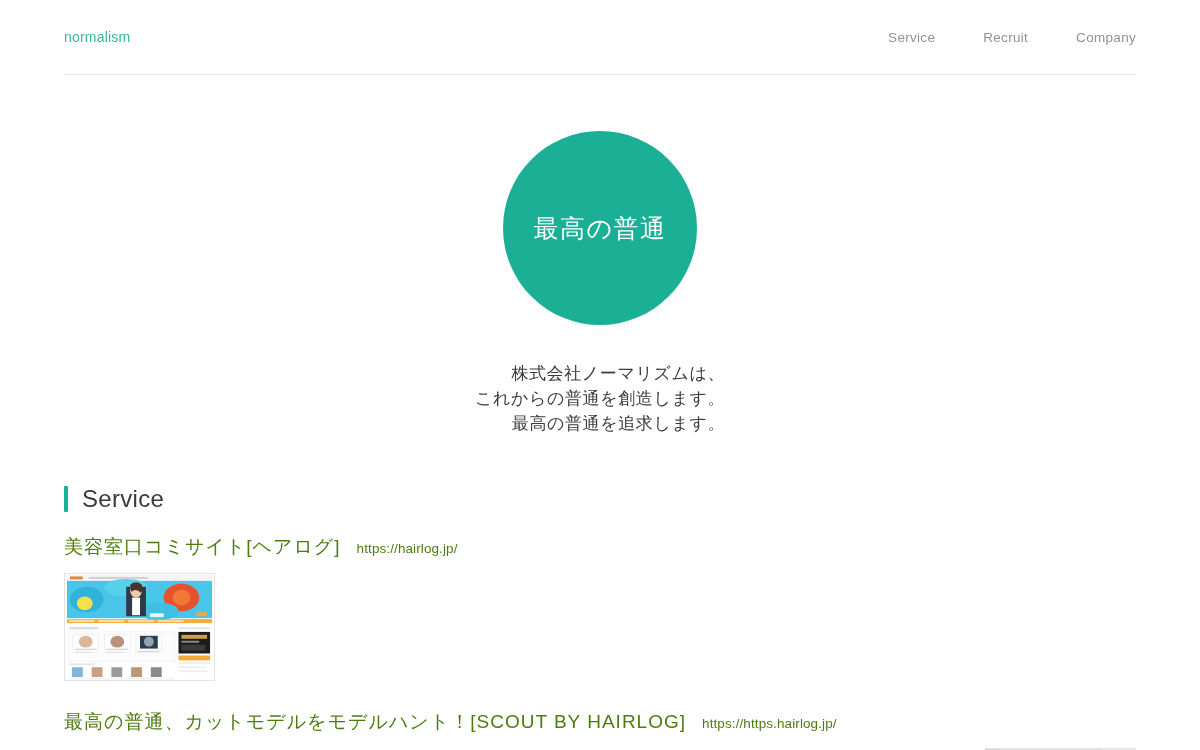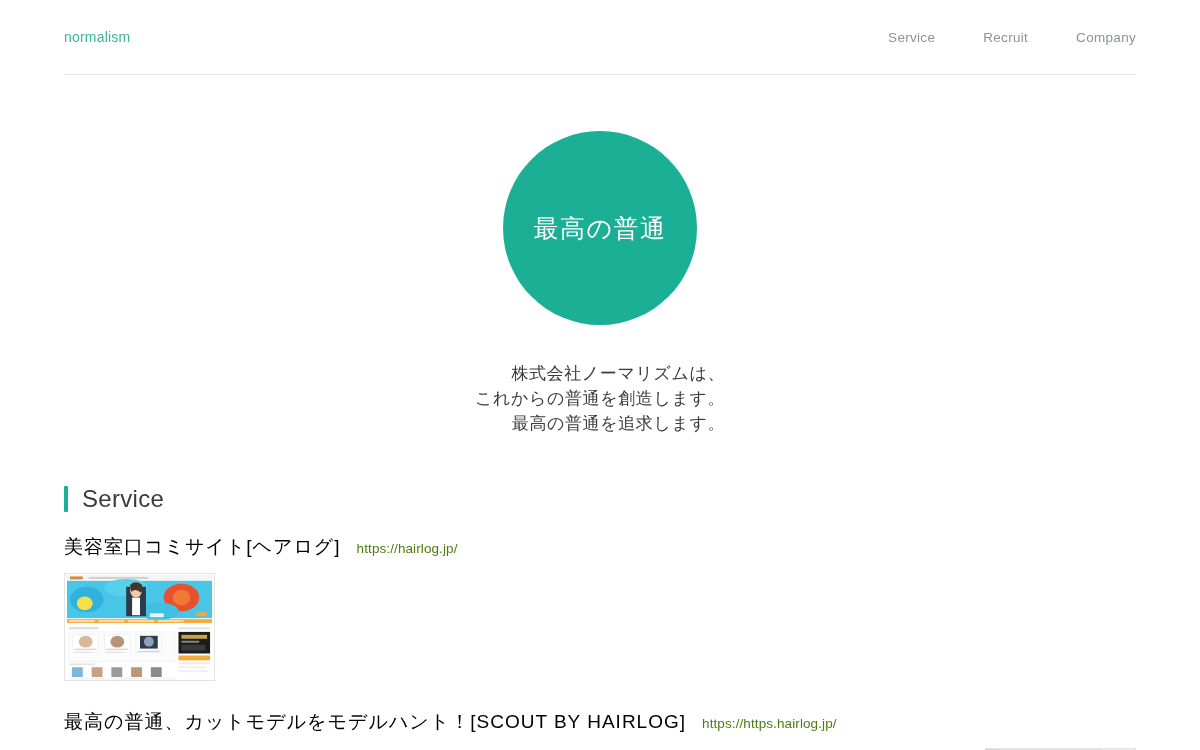--- a/index.html
+++ b/index.html
@@ -132,21 +132,21 @@
 
   .service-title-row {
     display: flex;
     align-items: baseline;
     flex-wrap: nowrap;
     margin-bottom: 14px;
   }
   .service-title {
     font-size: 19px;
     font-weight: 400;
-    color: #000000;
+    color: #4d7c0f;
     letter-spacing: 1px;
     line-height: 1.2;
     white-space: nowrap;
   }
   .service-url {
     font-size: 13.5px;
     color: #4d7c0f;
     text-decoration: none;
     margin-left: 16px;
     letter-spacing: 0.1px;

